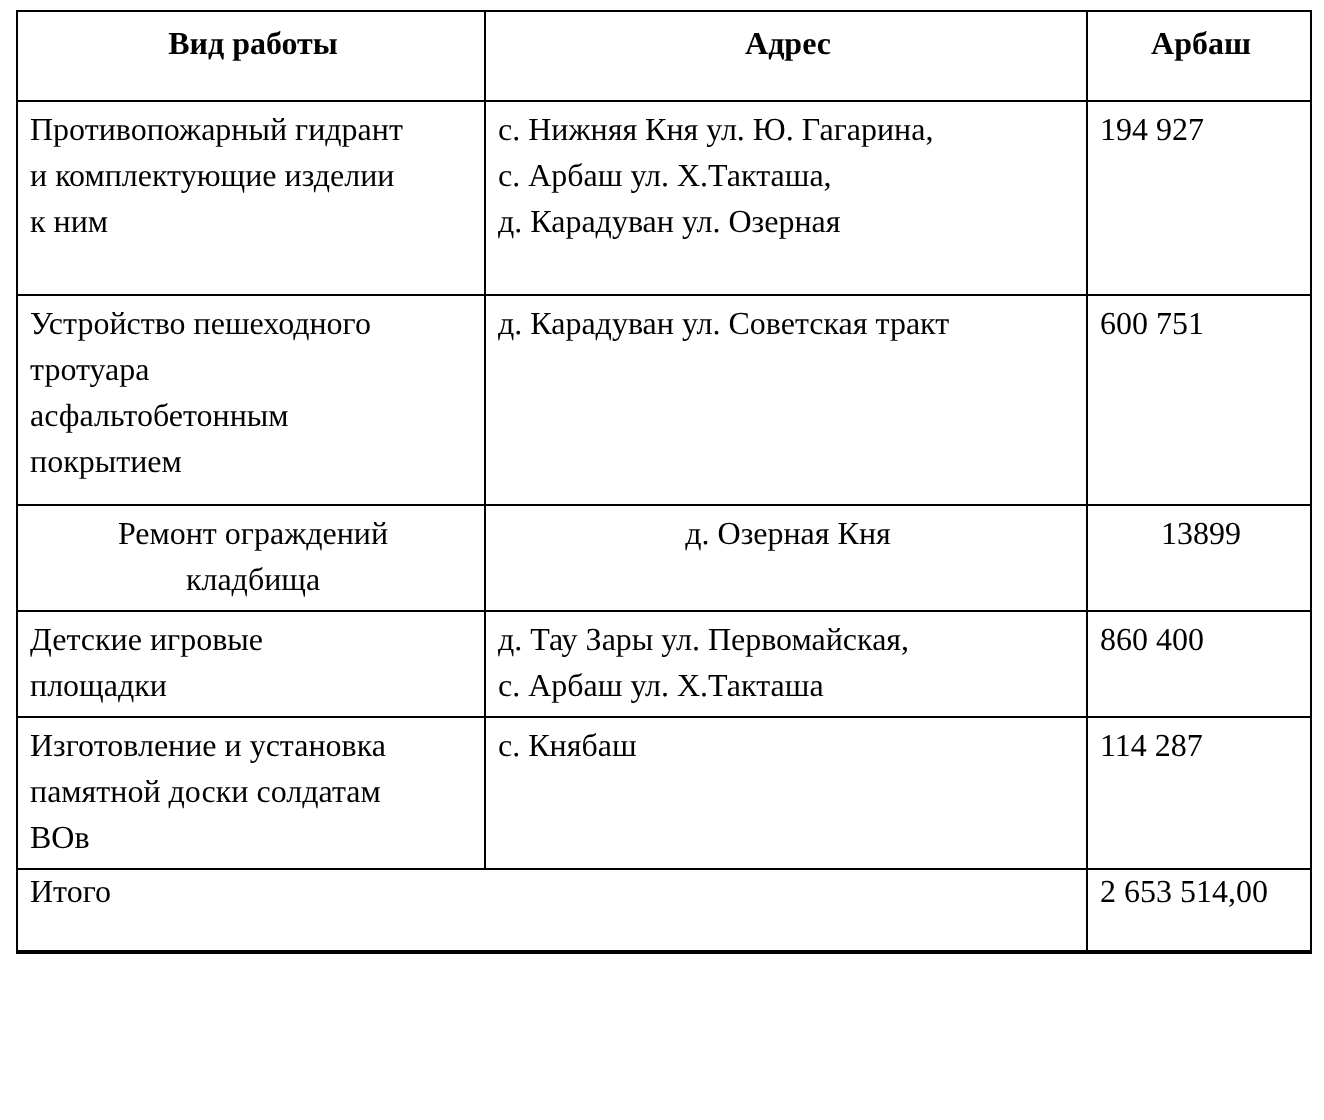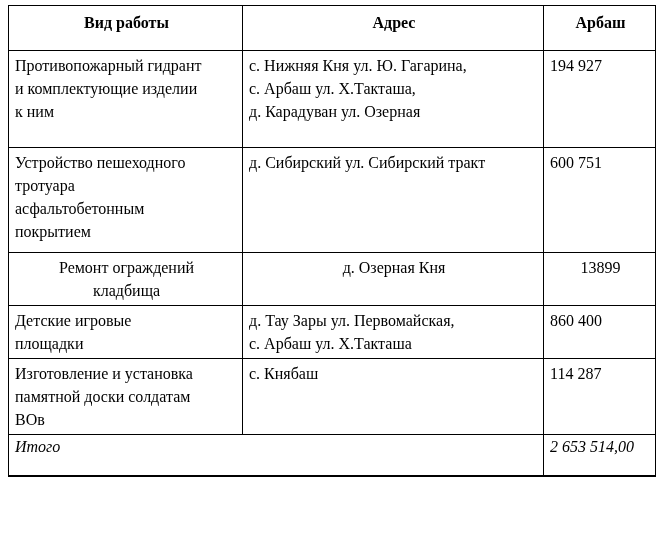--- a/index.html
+++ b/index.html
@@ -35,21 +35,21 @@
     text-align: center;
     padding-top: 5px;
   }
   tr.header-row { height: 45px; }
   tr.r0 { height: 102px; }
   tr.r1 { height: 97px; font-family: Liberation Serif, serif; }
   tr.r2 { height: 105px; margin-top: 48px; }
   tr.r3 { height: 46px; text-align: center; }
   tr.r4 { height: 52px; }
   tr.r5 { height: 76px; }
-  tr.total-row { height: 41px; font-style: italic; }
+  tr.total-row { height: 41px; }
   tr.total-row td {
     line-height: 19px;
     padding-top: 2px;
     padding-bottom: 1px;
   }
 </style>
 </head>
 <body>
 
 <div class="page">
@@ -74,21 +74,21 @@
         <td>с. Нижняя Кня ул. Ю. Гагарина,
 с. Арбаш ул. Х.Такташа,
 д. Карадуван ул. Озерная</td>
         <td>194 927</td>
       </tr>
       <tr class="r2">
         <td>Устройство пешеходного
 тротуара
 асфальтобетонным
 покрытием</td>
-        <td>д. Сибирский ул. Сибирский тракт</td>
+        <td>д. Карадуван ул. Советская тракт</td>
         <td>600 751</td>
       </tr>
       <tr class="r3">
         <td>Ремонт ограждений
 кладбища</td>
         <td>д. Озерная Кня</td>
         <td>13899</td>
       </tr>
       <tr class="r4">
         <td>Детские игровые

